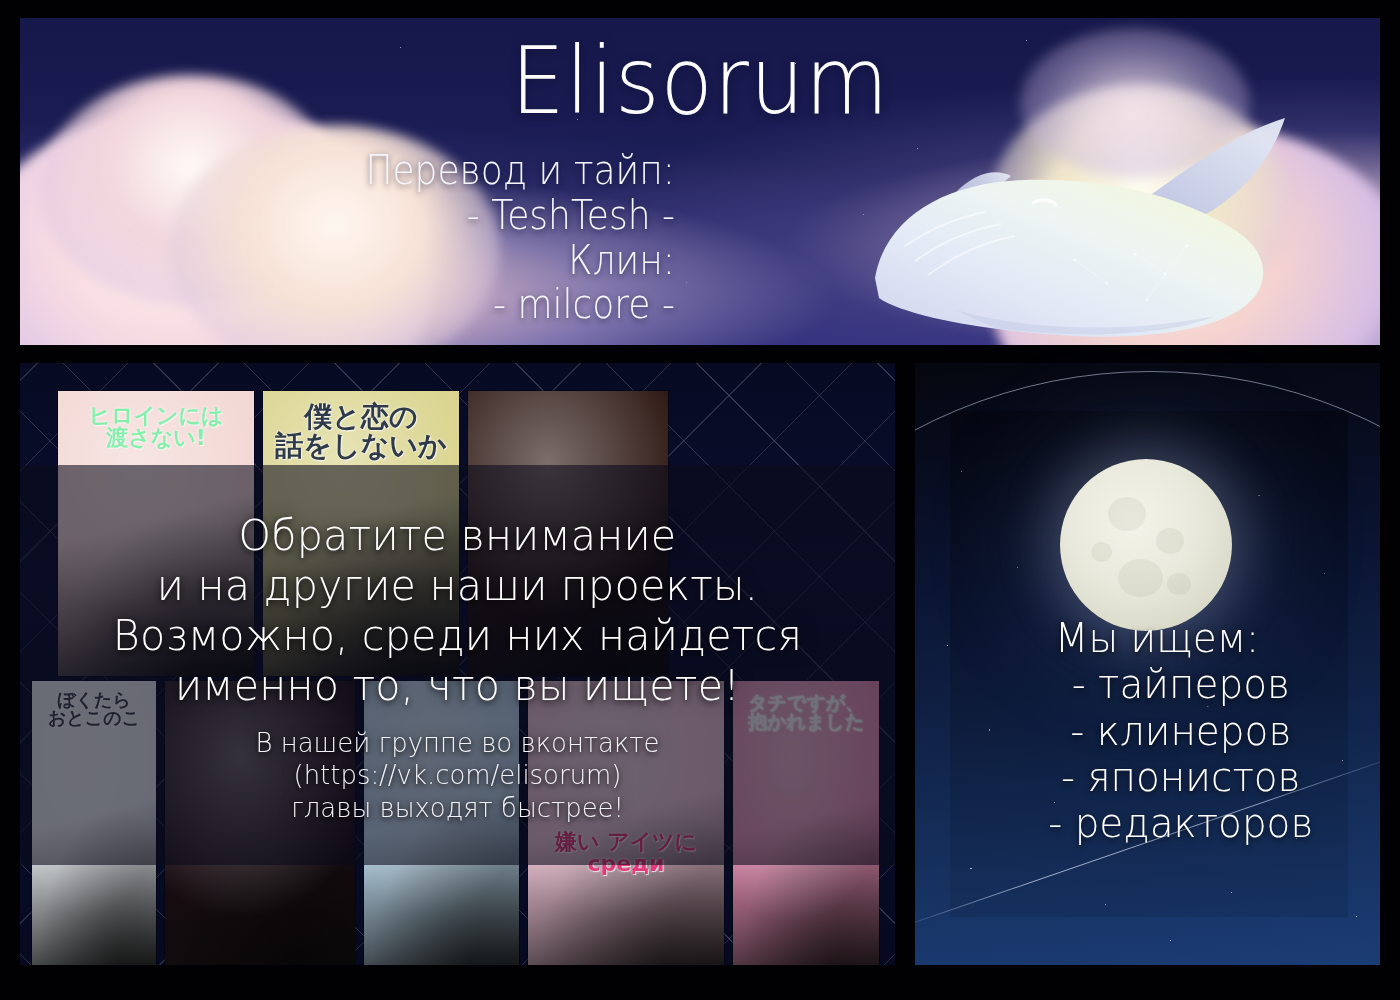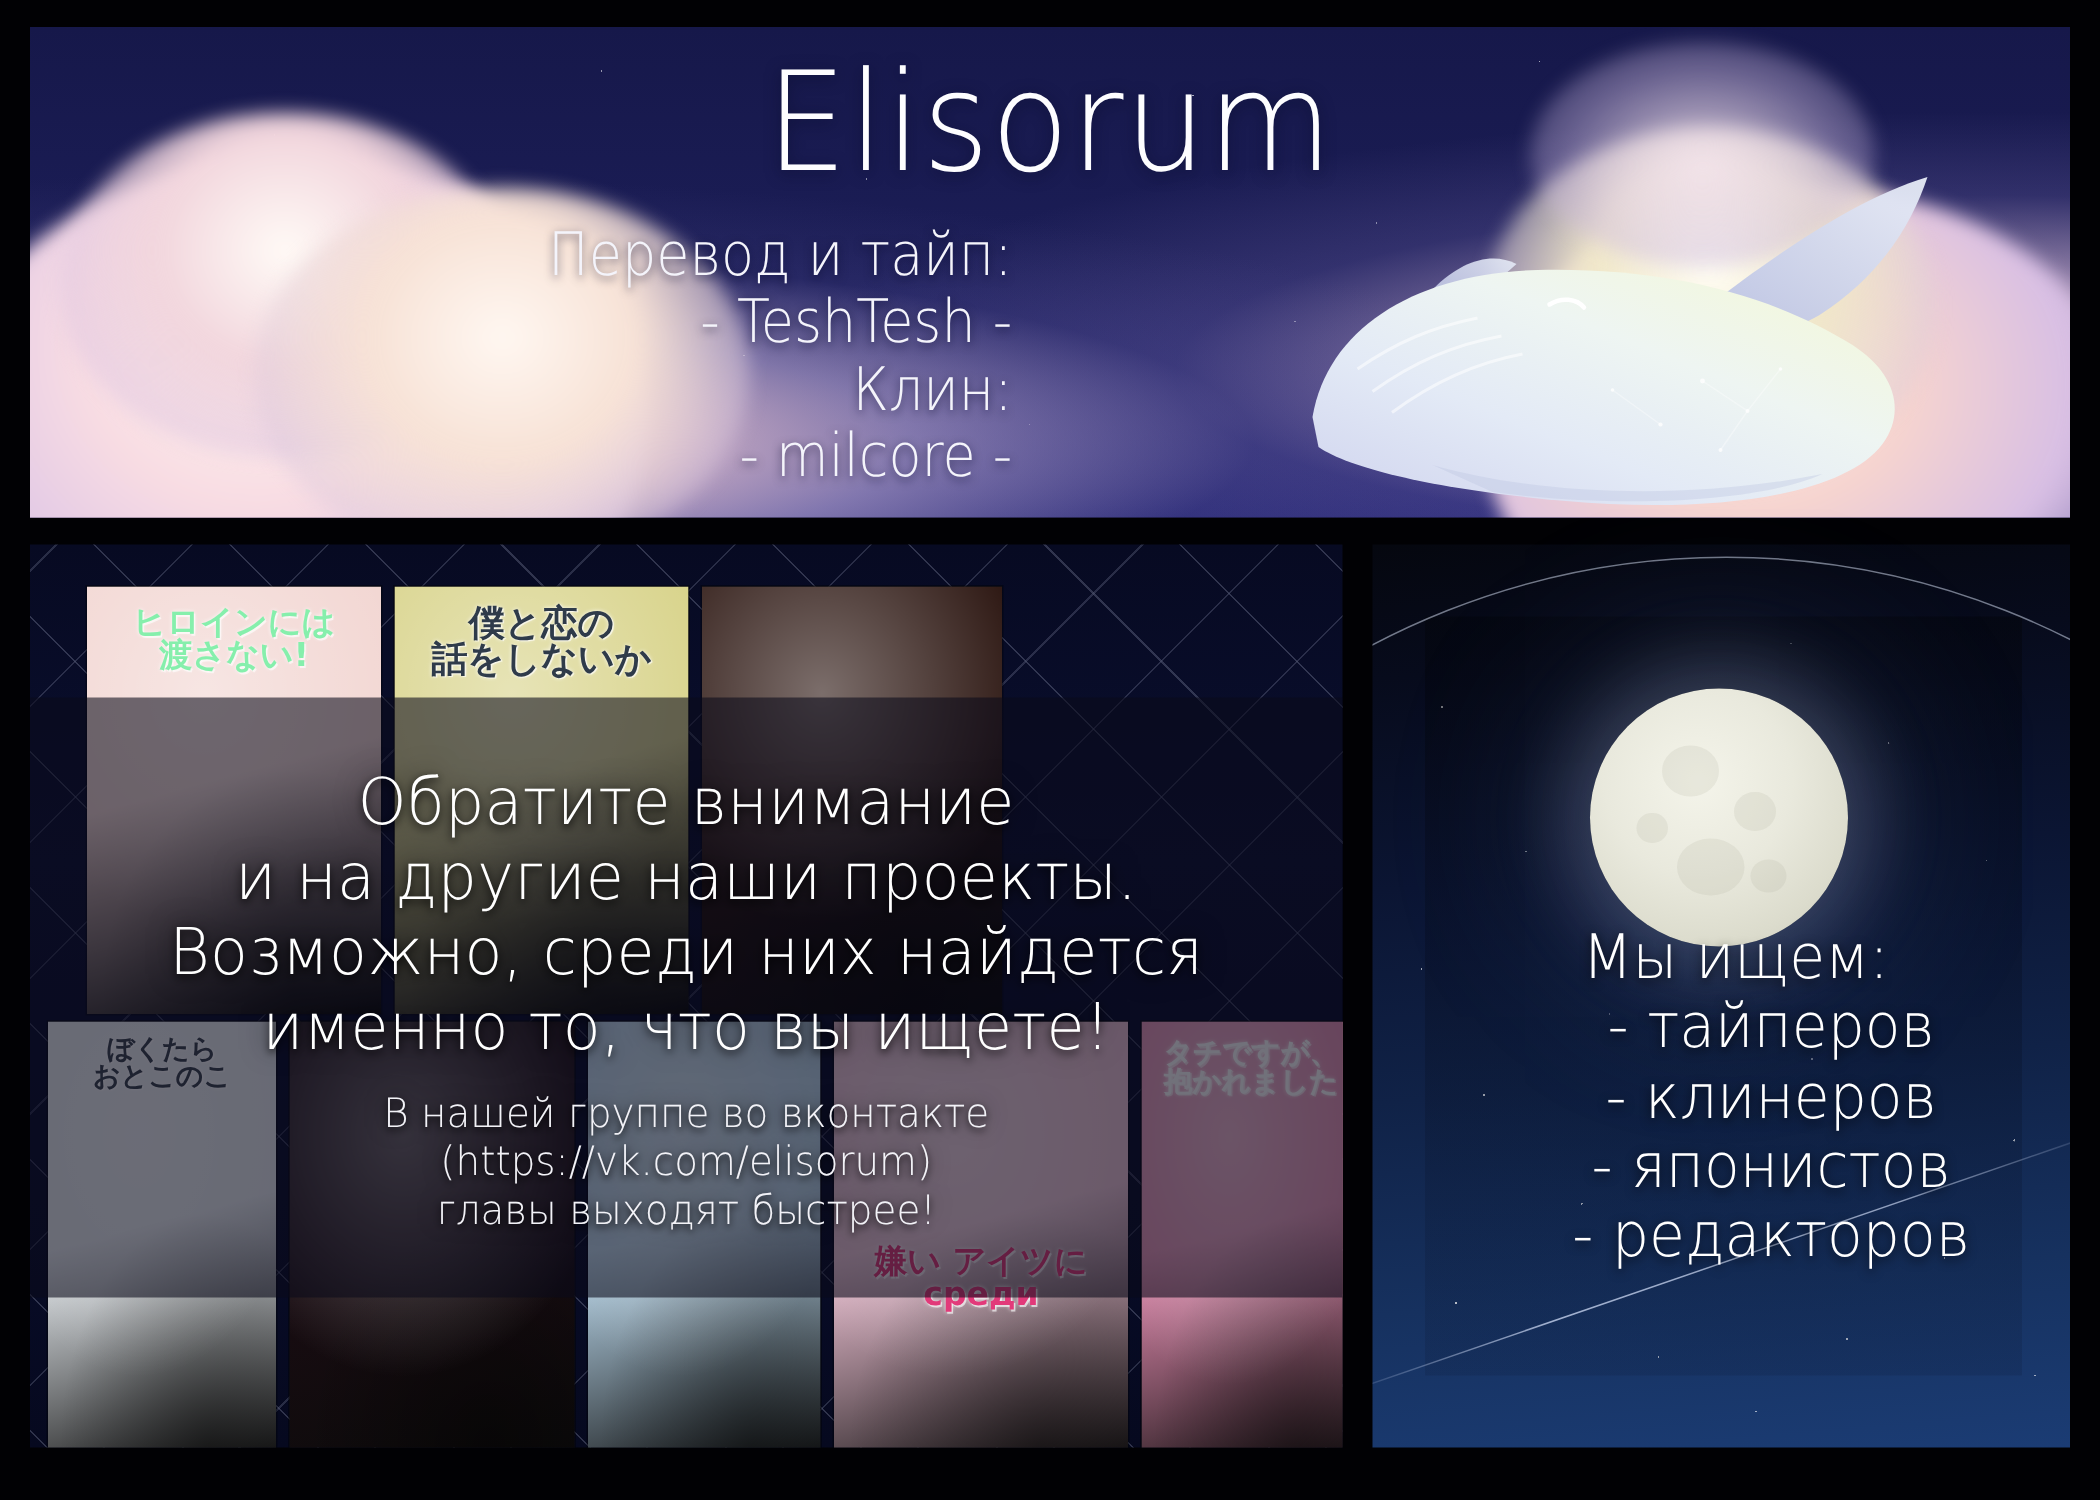--- a/index.html
+++ b/index.html
@@ -208,32 +208,32 @@
     <div class="grid-row" id="row1" style="left:38px;top:28px;">
         <div class="cover" style="width: 196px; height: 285px;">
           <div class="art" style="background: radial-gradient(120% 90% at 40% 25%, rgba(255, 255, 255, 0.38) 0%, rgba(255, 255, 255, 0) 60%), radial-gradient(100% 80% at 70% 95%, rgba(0, 0, 0, 0.45) 0%, rgba(0, 0, 0, 0) 65%), linear-gradient(165deg, rgb(242, 214, 210) 0%, rgb(242, 214, 210) 45%, rgba(0, 0, 0, 0.35) 100%);"></div>
           <div class="jp" style="top: 14px; font-size: 22px; color: #86efac; text-shadow: rgba(255, 255, 255, 0.85) 0px 0px 3px, rgba(255, 255, 255, 0.6) 1px 1px 0px;">
             <div>ヒロインには</div>
             <div>渡さない!</div>
           </div>
         </div>
         <div class="cover" style="width: 196px; height: 285px;">
           <div class="art" style="background: radial-gradient(120% 90% at 40% 25%, rgba(255, 255, 255, 0.38) 0%, rgba(255, 255, 255, 0) 60%), radial-gradient(100% 80% at 70% 95%, rgba(0, 0, 0, 0.45) 0%, rgba(0, 0, 0, 0) 65%), linear-gradient(165deg, rgb(216, 211, 138) 0%, rgb(216, 211, 138) 45%, rgba(0, 0, 0, 0.35) 100%);"></div>
-          <div class="jp" style="top: 12px; font-size: 24px; color: rgb(47, 59, 74); text-shadow: rgba(255, 255, 255, 0.85) 0px 0px 3px, rgba(255, 255, 255, 0.6) 1px 1px 0px;">
+          <div class="jp" style="top: 12px; font-size: 28px; color: rgb(47, 59, 74); text-shadow: rgba(255, 255, 255, 0.85) 0px 0px 3px, rgba(255, 255, 255, 0.6) 1px 1px 0px;">
             <div>僕と恋の</div>
             <div>話をしないか</div>
           </div>
         </div>
         <div class="cover" style="width: 200px; height: 285px;">
           <div class="art" style="background: radial-gradient(120% 90% at 40% 25%, rgba(255, 255, 255, 0.38) 0%, rgba(255, 255, 255, 0) 60%), radial-gradient(100% 80% at 70% 95%, rgba(0, 0, 0, 0.45) 0%, rgba(0, 0, 0, 0) 65%), linear-gradient(165deg, rgb(43, 21, 16) 0%, rgb(43, 21, 16) 45%, rgba(0, 0, 0, 0.35) 100%);"></div>
         </div>
       </div>
 
     <div class="grid-row" id="row2" style="left:12px;top:318px;">
-        <div class="cover" style="width: 152px; height: 300px;">
+        <div class="cover" style="width: 124px; height: 300px;">
           <div class="art" style="background: radial-gradient(120% 90% at 40% 25%, rgba(255, 255, 255, 0.38) 0%, rgba(255, 255, 255, 0) 60%), radial-gradient(100% 80% at 70% 95%, rgba(0, 0, 0, 0.45) 0%, rgba(0, 0, 0, 0) 65%), linear-gradient(165deg, rgb(233, 238, 242) 0%, rgb(233, 238, 242) 45%, rgba(0, 0, 0, 0.35) 100%);"></div>
           <div class="jp" style="top: 10px; font-size: 18px; color: rgb(58, 68, 80); text-shadow: rgba(255, 255, 255, 0.85) 0px 0px 3px, rgba(255, 255, 255, 0.6) 1px 1px 0px;">
             <div>ぼくたら</div>
             <div>おとこのこ</div>
           </div>
         </div>
         <div class="cover" style="width: 190px; height: 300px;">
           <div class="art" style="background: radial-gradient(120% 90% at 40% 25%, rgba(255, 255, 255, 0.38) 0%, rgba(255, 255, 255, 0) 60%), radial-gradient(100% 80% at 70% 95%, rgba(0, 0, 0, 0.45) 0%, rgba(0, 0, 0, 0) 65%), linear-gradient(165deg, rgb(26, 12, 18) 0%, rgb(26, 12, 18) 45%, rgba(0, 0, 0, 0.35) 100%);"></div>
         </div>
         <div class="cover" style="width: 155px; height: 300px;">

